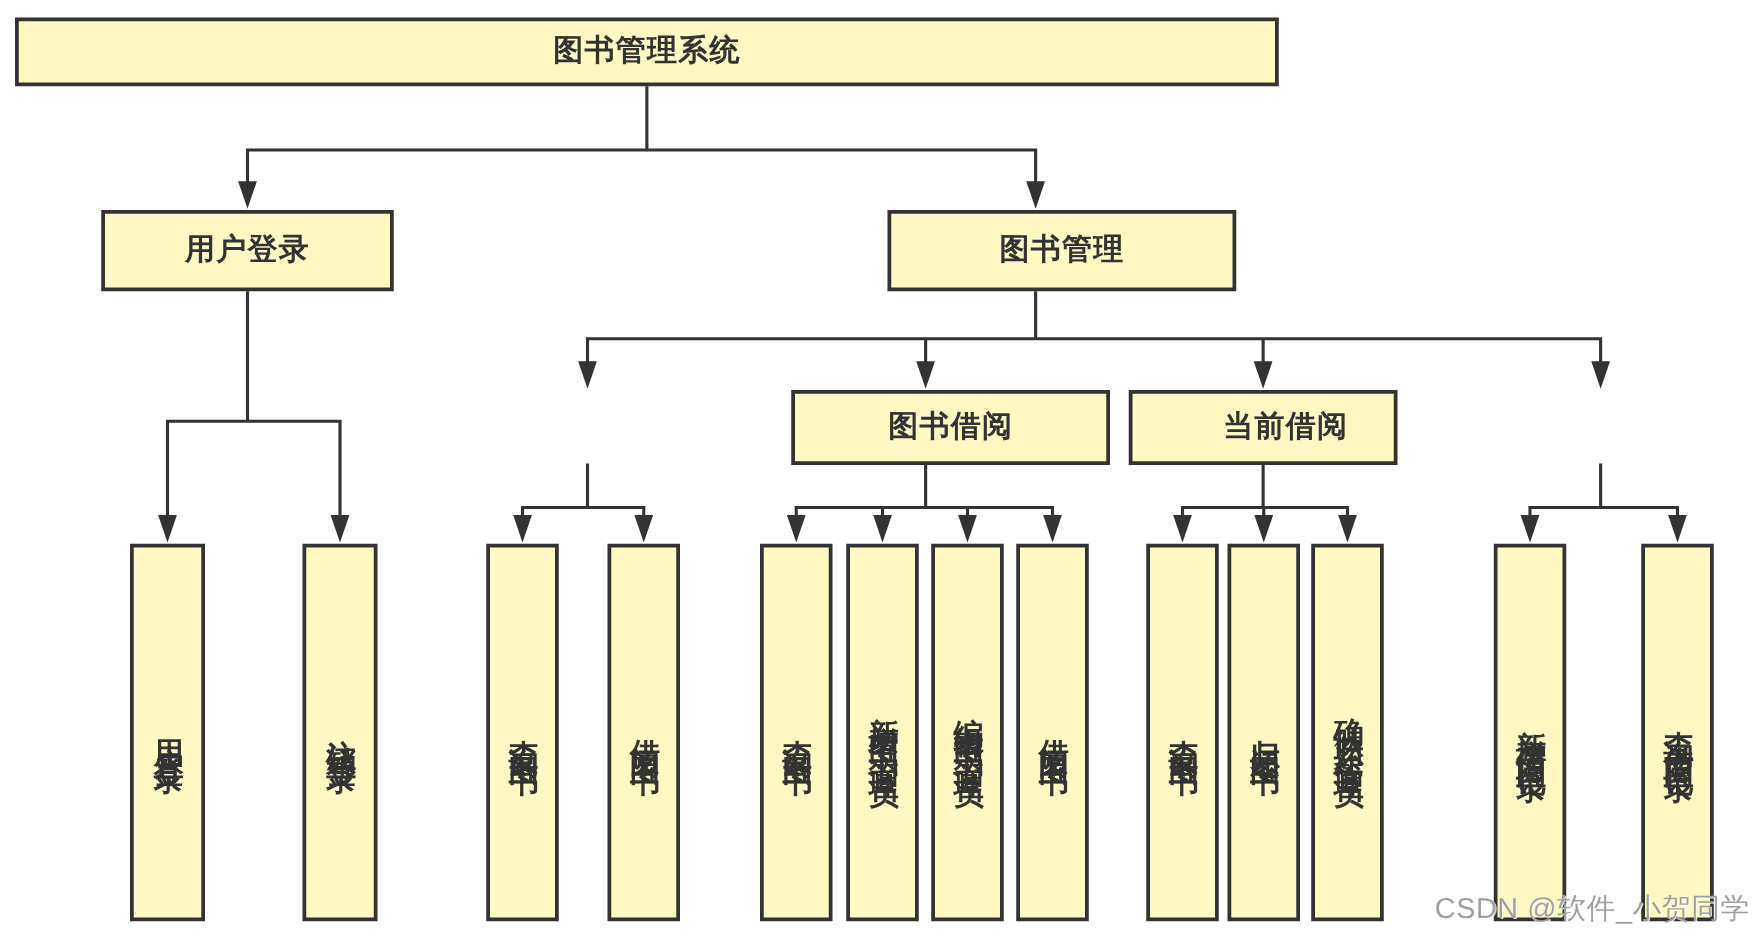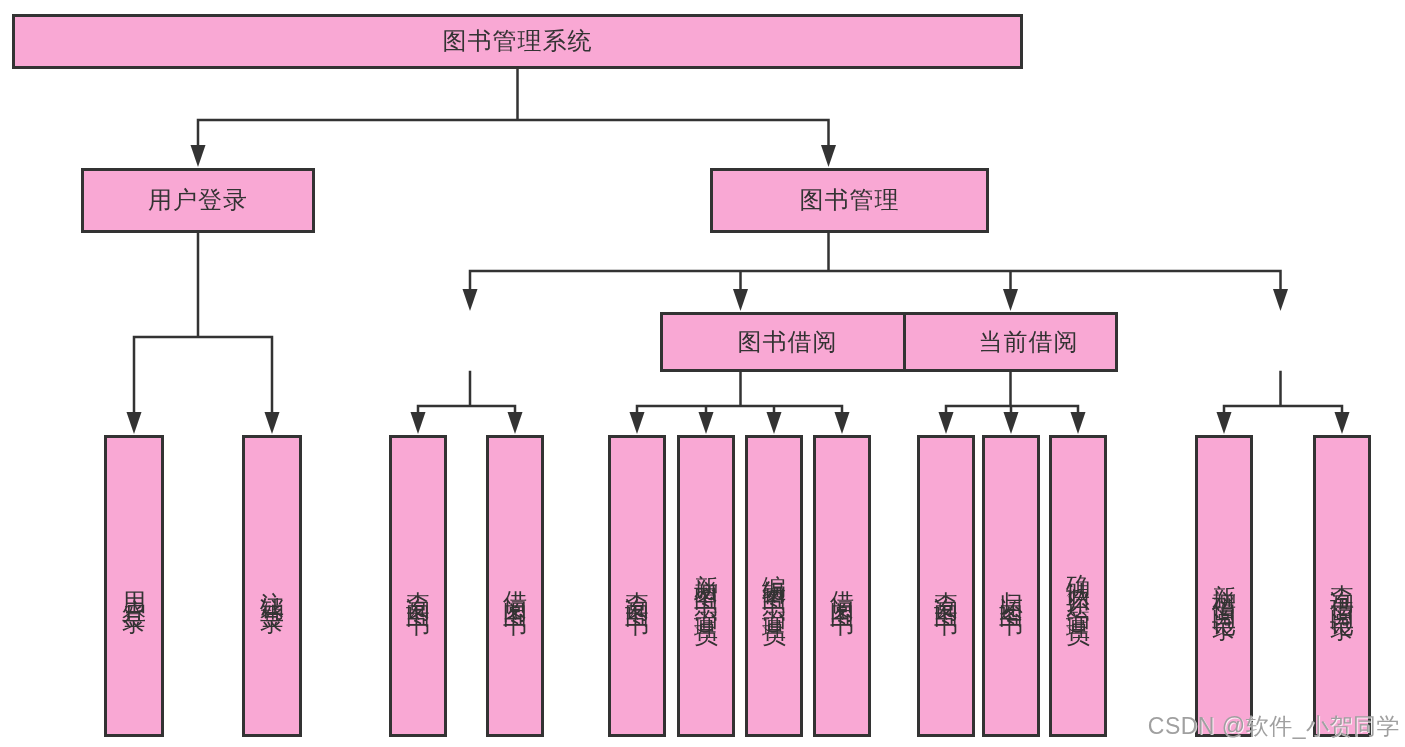--- a/index.html
+++ b/index.html
@@ -25,27 +25,28 @@
   .edge {
     fill: none;
     stroke: var(--line);
     stroke-width: 2.5;
     stroke-linecap: square;
   }
   .arrowhead { fill: var(--line); stroke: none; }
   .node {
     position: absolute;
     box-sizing: border-box;
-    background: #f9a8d4;
+    background: #fef9c3;
     border: 3px solid var(--line);
     display: flex;
     align-items: center;
     justify-content: center;
     color: var(--text);
     font-size: 24px;
+    font-weight: bold;
   }
   .node .lbl {
     letter-spacing: 1px;
     white-space: nowrap;
     line-height: 1.2;
   }
   .node.vertical .lbl {
     writing-mode: vertical-rl;
     text-orientation: mixed;
     letter-spacing: 7px;
@@ -108,21 +109,21 @@
     <span class="lbl">图书管理系统</span>
   </div>
 
   <div class="node" style="left:81px; top:168px; width:234px; height:65px;">
     <span class="lbl">用户登录</span>
   </div>
   <div class="node" style="left:710px; top:168px; width:279px; height:65px;">
     <span class="lbl">图书管理</span>
   </div>
 
-  <div class="node" style="left:660px; top:312px; width:255px; height:60px;">
+  <div class="node" style="left:633px; top:312px; width:255px; height:60px;">
     <span class="lbl">图书借阅</span>
   </div>
   <div class="node" style="left:903px; top:312px; width:215px; height:60px;padding-left:36px;">
     <span class="lbl">当前借阅</span>
   </div>
 
   <div class="node vertical" style="left:104px; top:435px; width:60px; height:302px;">
     <span class="lbl">用户登录</span>
   </div>
   <div class="node vertical" style="left:242px; top:435px; width:60px; height:302px;">

